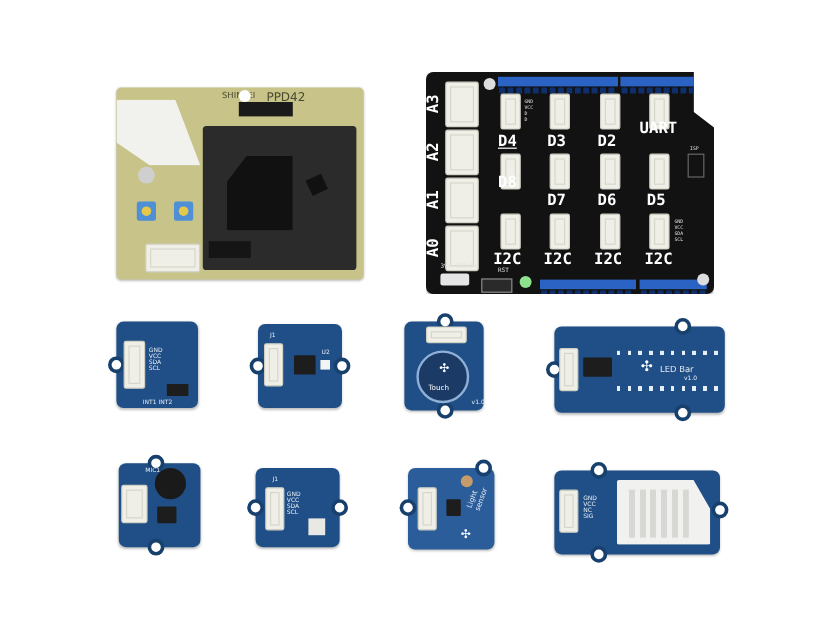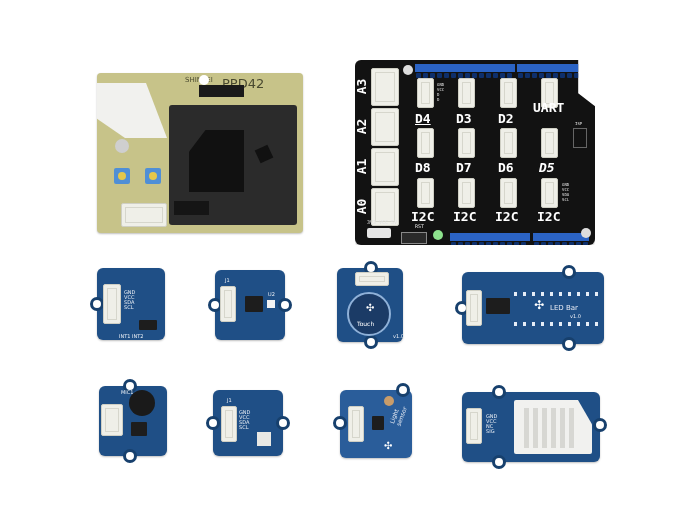--- a/index.html
+++ b/index.html
@@ -16,21 +16,21 @@
   .shield-label { position:absolute; color:#ffffff; font-family:"DejaVu Sans Mono", monospace; font-weight:bold; font-size:13px; line-height:13px; }
   .pinlabel { position:absolute; color:#e0e0e0; font-size:4px; line-height:5px; font-family:"DejaVu Sans Mono", monospace; }
   .header-strip { position:absolute; background:#2b63c4; height:8px; }
   .header-strip i { display:inline-block; width:5px; height:5px; margin:1px 1px; background:#0e2f6b; border-radius:1px; }
 </style>
 </head>
 <body>
 
 <div class="abs" style="left:97px;top:73px;width:206px;height:160px;background:#c7c389;border-radius:4px;box-shadow:0 1px 2px rgba(0,0,0,0.25);">
   <div class="abs" style="left:88px;top:3px;font-size:7px;color:#4a4a30;">SHINYEI</div>
-  <div class="abs" style="left:125px;top:3px;font-size:13px;color:#4a4a30;">PPD42</div>
+  <div class="abs" style="left:125px;top:3px;font-size:10px;color:#4a4a30;">PPD42</div>
   <div class="abs" style="left:102px;top:2px;width:10px;height:10px;border-radius:50%;background:#fff;"></div>
 
   <div class="abs" style="left:0;top:10px;width:70px;height:55px;background:#f1f1ee;clip-path:polygon(0 0,70% 0,100% 100%,40% 100%,0 65%);"></div>
 
   <div class="abs" style="left:72px;top:32px;width:128px;height:120px;background:#2b2b2b;border-radius:3px;">
     <div class="abs" style="left:30px;top:-20px;width:45px;height:12px;background:#1a1a1a;"></div>
     <div class="abs" style="left:20px;top:25px;width:55px;height:62px;background:#111;clip-path:polygon(30% 0,100% 0,100% 100%,0 100%,0 35%);"></div>
     <div class="abs" style="left:88px;top:42px;width:14px;height:14px;background:#111;transform:rotate(-25deg);"></div>
     <div class="abs" style="left:5px;top:96px;width:35px;height:14px;background:#151515;"></div>
   </div>
@@ -68,24 +68,24 @@
   <div class="connector" style="left:186px;top:18px;width:17px;height:30px;"></div>
   <div class="shield-label" style="left:60px;top:52px;text-decoration:underline;">D4</div>
   <div class="shield-label" style="left:101px;top:52px;">D3</div>
   <div class="shield-label" style="left:143px;top:52px;">D2</div>
   <div class="shield-label" style="left:178px;top:41px;">UART</div>
 
   <div class="connector" style="left:62px;top:68px;width:17px;height:30px;"></div>
   <div class="connector" style="left:103px;top:68px;width:17px;height:30px;"></div>
   <div class="connector" style="left:145px;top:68px;width:17px;height:30px;"></div>
   <div class="connector" style="left:186px;top:68px;width:17px;height:30px;"></div>
-  <div class="shield-label" style="left:60px;top:101px;">D8</div>
+  <div class="shield-label" style="left:60px;top:86px;">D8</div>
   <div class="shield-label" style="left:101px;top:101px;">D7</div>
   <div class="shield-label" style="left:143px;top:101px;">D6</div>
-  <div class="shield-label" style="left:184px;top:101px;font-style:italic;">D5</div>
+  <div class="shield-label" style="left:184px;top:101px;">D5</div>
 
   <div class="connector" style="left:62px;top:118px;width:17px;height:30px;"></div>
   <div class="connector" style="left:103px;top:118px;width:17px;height:30px;"></div>
   <div class="connector" style="left:145px;top:118px;width:17px;height:30px;"></div>
   <div class="connector" style="left:186px;top:118px;width:17px;height:30px;"></div>
   <div class="shield-label" style="left:56px;top:150px;">I2C</div>
   <div class="shield-label" style="left:98px;top:150px;">I2C</div>
   <div class="shield-label" style="left:140px;top:150px;">I2C</div>
   <div class="shield-label" style="left:182px;top:150px;">I2C</div>
 

